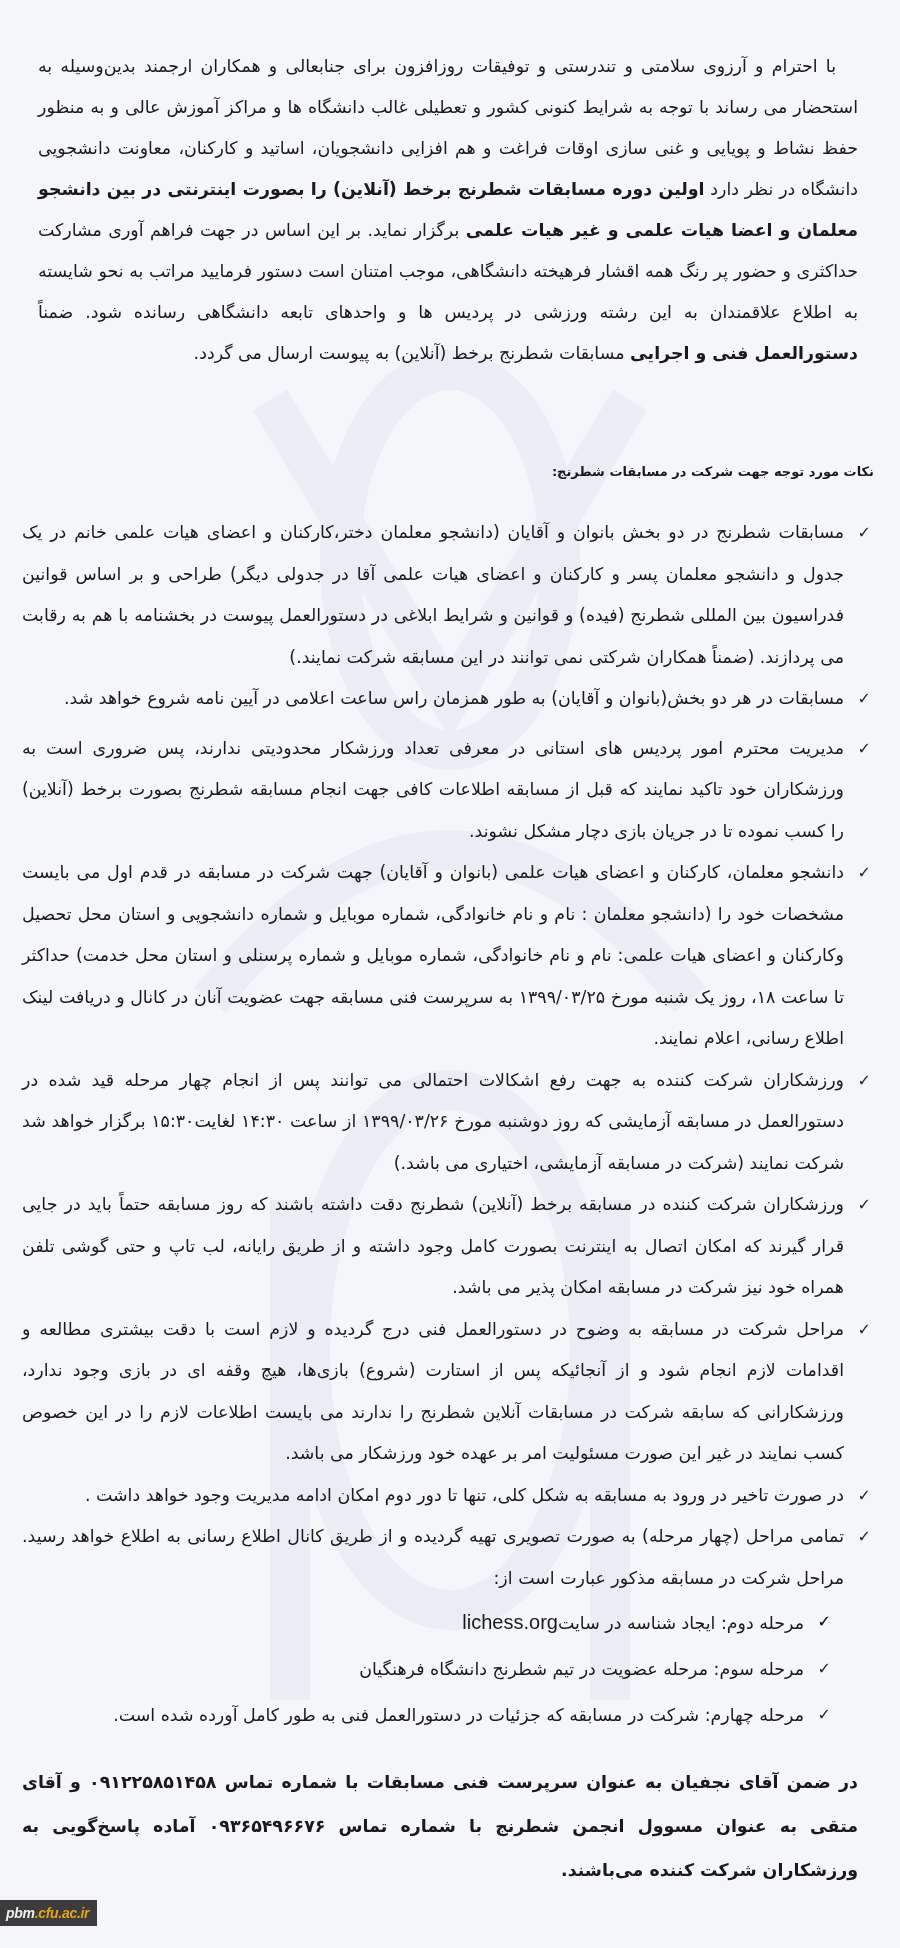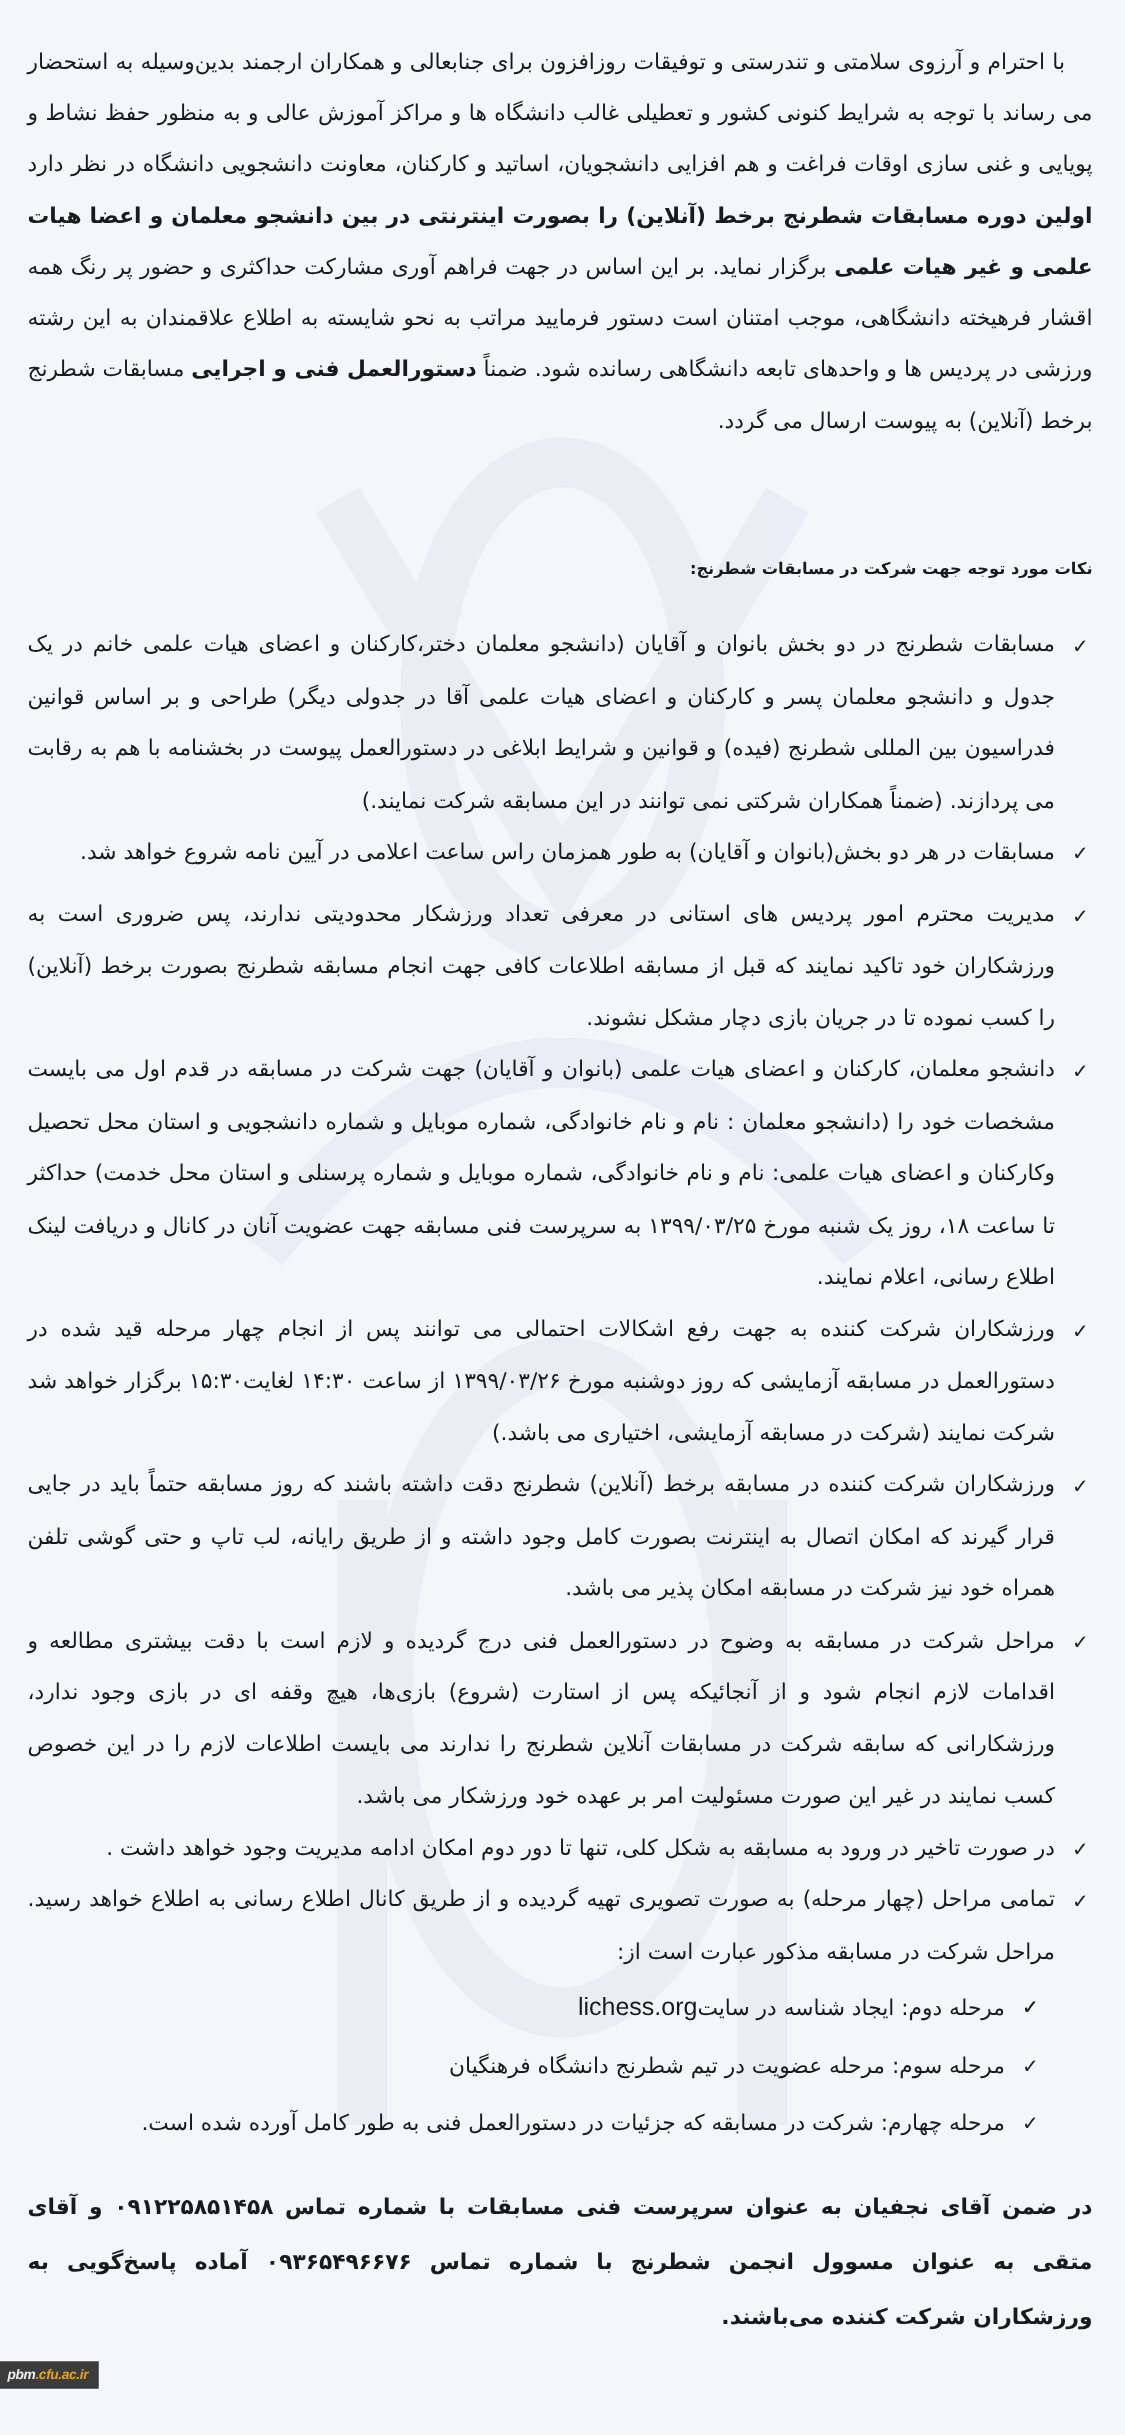--- a/index.html
+++ b/index.html
@@ -28,21 +28,21 @@
       position: relative;
       z-index: 1;
       direction: rtl;
       padding: 30px 26px 0 22px;
     }
     .para {
       font-size: 17.4px;
       line-height: 41px;
       text-align: justify;
       text-align-last: right;
-      margin: 0;
+      margin: 16px;
     }
     .para .first-line-indent { display: inline-block; width: 22px; }
     .bold { font-weight: bold; }
     .section-title {
       font-size: 13px;
       font-weight: bold;
       margin: 78px 0 0 0;
       line-height: 40px;
     }
     ul.checklist {
@@ -81,33 +81,33 @@
       font-size: 20px;
       direction: ltr;
       unicode-bidi: embed;
       margin-left: 32px;
     }
     .closing {
       font-size: 17.4px;
       font-weight: bold;
       line-height: 44px;
       text-align: justify;
-      margin: 22px 0 0 0;
+      margin: 22px 16px 0 0;
     }
     .watermark {
       position: absolute;
       left: 0;
-      bottom: 37px;
+      bottom: 22px;
       z-index: 2;
       background: #3c3c3c;
       color: #f0f0f0;
       font-family: "Liberation Sans", sans-serif;
       font-style: italic;
       font-weight: bold;
-      font-size: 11px;
+      font-size: 14px;
       padding: 5px 8px 5px 6px;
       letter-spacing: -0.3px;
     }
     .watermark .accent { color: #e8a317; }
   </style>
 </head>
 <body>
 
 <svg class="bg-emblem" viewBox="0 0 620 1948" xmlns="http://www.w3.org/2000/svg">
   <g fill="none" stroke="#e6eaf2" stroke-width="40" opacity="0.7">

